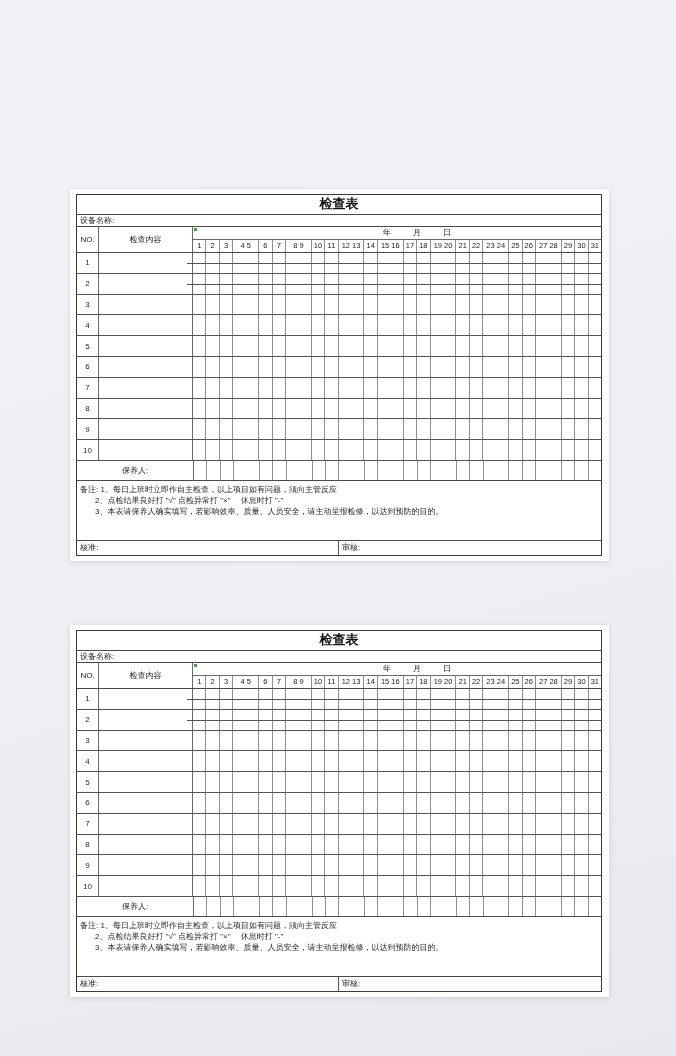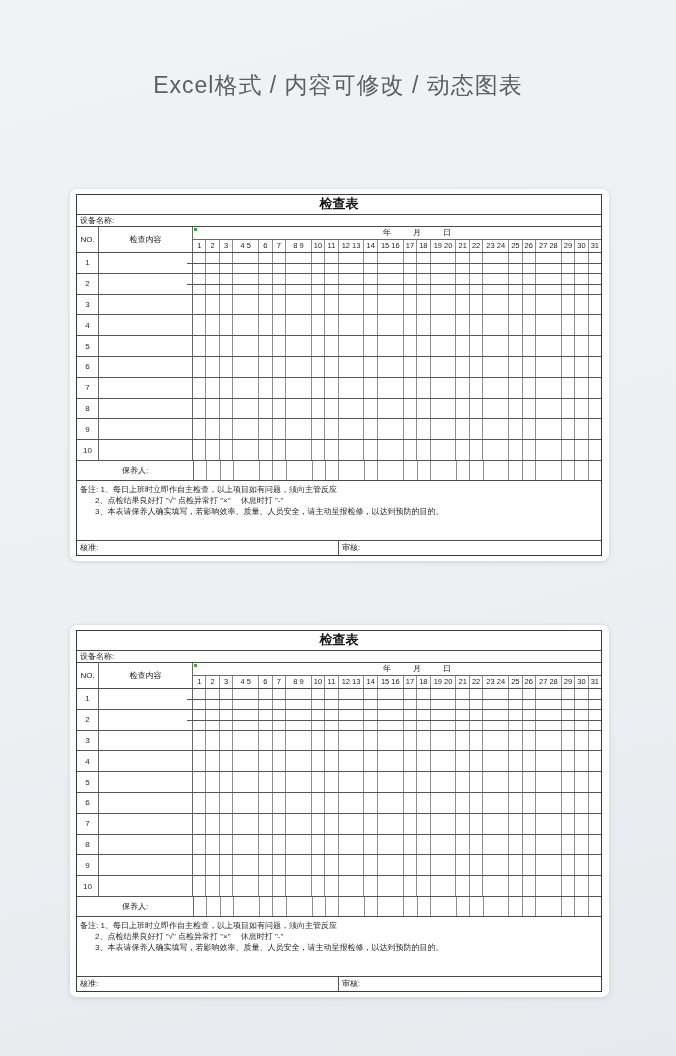--- a/index.html
+++ b/index.html
@@ -13,21 +13,20 @@
   .hero-title {
     font-size:42px; font-weight:bold; color:#333333;
     letter-spacing:2px; line-height:50px;
   }
   .hero-sub { margin-top:10px; font-size:23px; color:#5f5f5f; letter-spacing:1px; }
 
   .card {
     position:absolute; left:70px; width:539px; height:372px;
     background:#ffffff;
     box-shadow:0 1px 5px rgba(70,80,100,.18);
-    border-radius:7px;
   }
   .card1 { top:189px; }
   .card2 { top:625px; }
 
   .sheet {
     position:absolute; left:6px; top:5px; width:526px; height:362px;
     border:1px solid #3a3a3a;
     display:flex; flex-direction:column;
     color:#1c1c1c;
   }
@@ -89,21 +88,20 @@
   }
   .note-line.indent { padding-left:15px; }
   .approve-row { flex:1; display:flex; font-size:8px; }
   .approve-cell { width:50%; border-right:1px solid #555555; line-height:14px; padding-left:3px; }
   .review-cell { flex:1; line-height:14px; padding-left:3px; }
 </style>
 </head>
 <body>
 
 <div class="hero">
-  <div class="hero-sub">Excel格式 / 内容可修改 / 动态图表</div>
 </div>
 
 <div class="card card1">
   <div class="sheet">
     <div class="sheet-title">检查表</div>
     <div class="device-row">设备名称:</div>
     <div class="header-row">
       <div class="no-head">NO.</div>
       <div class="content-head">检查内容</div>
       <div class="date-block">

